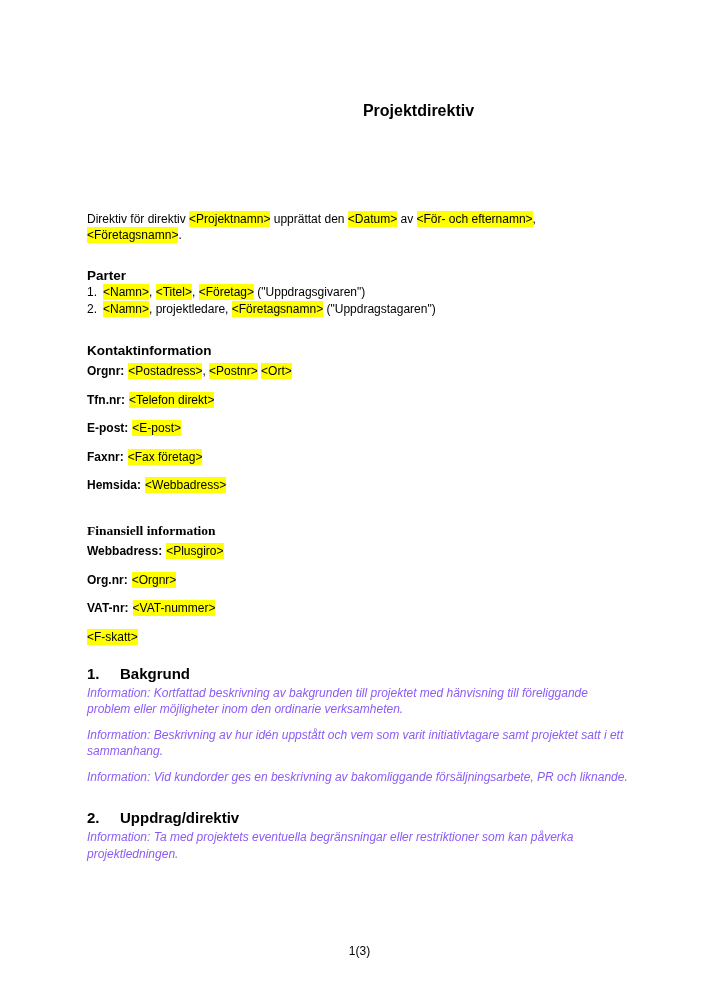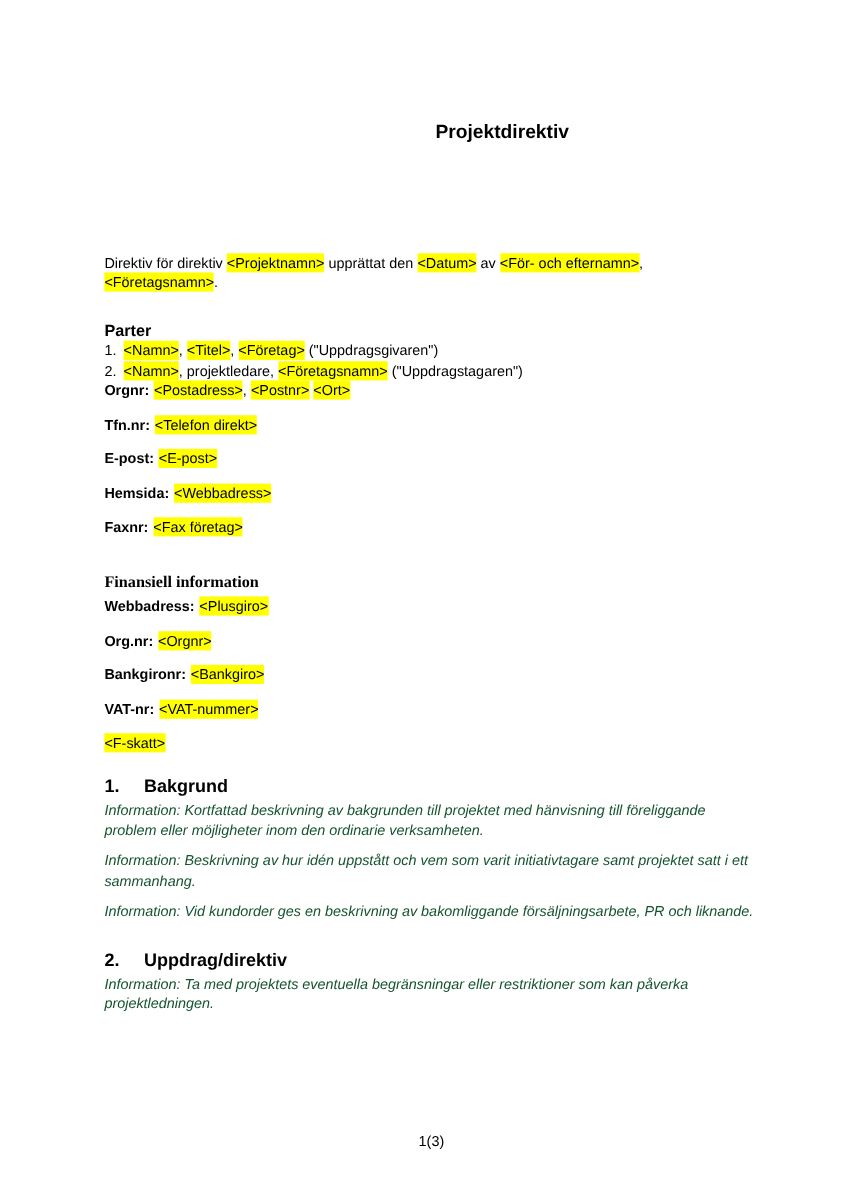--- a/index.html
+++ b/index.html
@@ -38,21 +38,21 @@
   .sec-h {
     margin: 19px 0 2px 0;
     font-size: 15px; font-weight: 700; line-height: 19px;
   }
   .sec-h.second { margin-top: 23px; }
   .h-num { display: inline-block; width: 33px; }
   .info {
     margin: 0 0 9px 0;
     font-size: 12px; line-height: 16.5px;
     font-style: italic;
-    color: #14532d;
+    color: #8b5cf6;
   }
   .footer {
     position: absolute; top: 943px; left: 87px; width: 545px;
     text-align: center;
     font-size: 12px; line-height: 16px;
   }
 </style>
 </head>
 <body>
 
@@ -61,30 +61,30 @@
   <h1 class="title">Projektdirektiv</h1>
 
   <p class="intro"><span>Direktiv för direktiv </span><span class="hl">&lt;Projektnamn&gt;</span><span> upprättat den </span><span class="hl">&lt;Datum&gt;</span><span> av </span><span class="hl">&lt;För- och efternamn&gt;</span><span>,</span><br><span class="hl">&lt;Företagsnamn&gt;</span><span>.</span></p>
 
   <h3 class="h3-parter">Parter</h3>
   <div class="plist">
     <div class="plist-item"><span class="li-num">1.</span><span class="hl">&lt;Namn&gt;</span><span>, </span><span class="hl">&lt;Titel&gt;</span><span>, </span><span class="hl">&lt;Företag&gt;</span><span> ("Uppdragsgivaren")</span></div>
     <div class="plist-item"><span class="li-num">2.</span><span class="hl">&lt;Namn&gt;</span><span>, projektledare, </span><span class="hl">&lt;Företagsnamn&gt;</span><span> ("Uppdragstagaren")</span></div>
   </div>
 
+  <h3 class="h3-kontakt">Kontaktinformation</h3>
   <p class="row"><span class="lbl">Orgnr:</span><span class="hl">&lt;Postadress&gt;</span><span>, </span><span class="hl">&lt;Postnr&gt;</span><span> </span><span class="hl">&lt;Ort&gt;</span></p>
   <p class="row"><span class="lbl">Tfn.nr:</span><span class="hl">&lt;Telefon direkt&gt;</span></p>
   <p class="row"><span class="lbl">E-post:</span><span class="hl">&lt;E-post&gt;</span></p>
+  <p class="row"><span class="lbl">Faxnr:</span><span class="hl">&lt;Fax företag&gt;</span></p>
   <p class="row"><span class="lbl">Hemsida:</span><span class="hl">&lt;Webbadress&gt;</span></p>
-  <p class="row"><span class="lbl">Faxnr:</span><span class="hl">&lt;Fax företag&gt;</span></p>
 
   <h3 class="h3-finansiell">Finansiell information</h3>
   <p class="row"><span class="lbl">Webbadress:</span><span class="hl">&lt;Plusgiro&gt;</span></p>
   <p class="row"><span class="lbl">Org.nr:</span><span class="hl">&lt;Orgnr&gt;</span></p>
-  <p class="row"><span class="lbl">Bankgironr:</span><span class="hl">&lt;Bankgiro&gt;</span></p>
   <p class="row"><span class="lbl">VAT-nr:</span><span class="hl">&lt;VAT-nummer&gt;</span></p>
   <p class="row"><span class="lbl"></span><span class="hl">&lt;F-skatt&gt;</span></p>
 
   <h2 class="sec-h"><span class="h-num">1.</span><span>Bakgrund</span></h2>
   <p class="info">Information: Kortfattad beskrivning av bakgrunden till projektet med hänvisning till föreliggande problem eller möjligheter inom den ordinarie verksamheten.</p>
   <p class="info">Information: Beskrivning av hur idén uppstått och vem som varit initiativtagare samt projektet satt i ett sammanhang.</p>
   <p class="info">Information: Vid kundorder ges en beskrivning av bakomliggande försäljningsarbete, PR och liknande.</p>
 
   <h2 class="sec-h second"><span class="h-num">2.</span><span>Uppdrag/direktiv</span></h2>
   <p class="info">Information: Ta med projektets eventuella begränsningar eller restriktioner som kan påverka projektledningen.</p>

